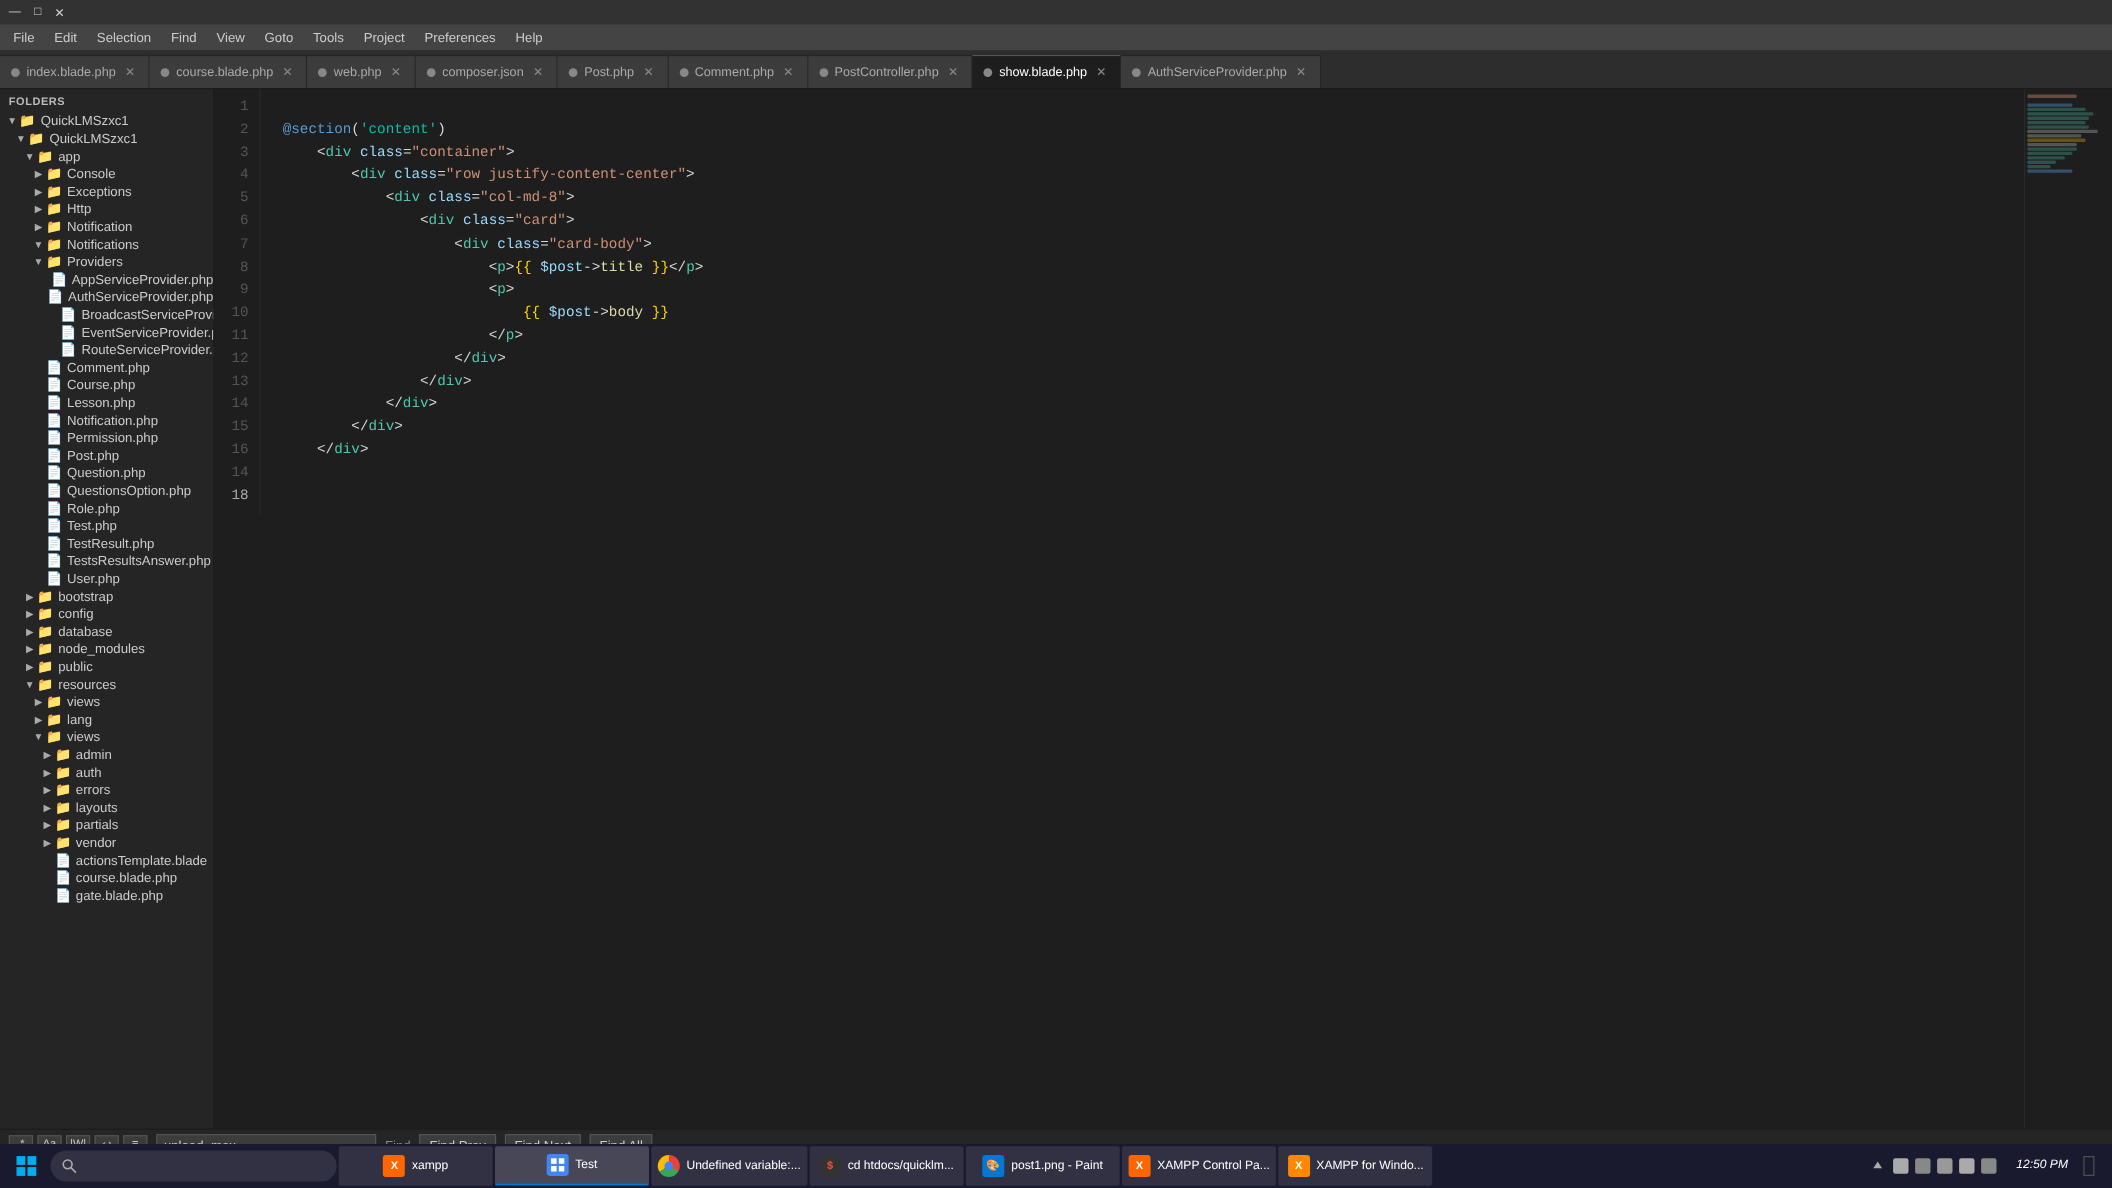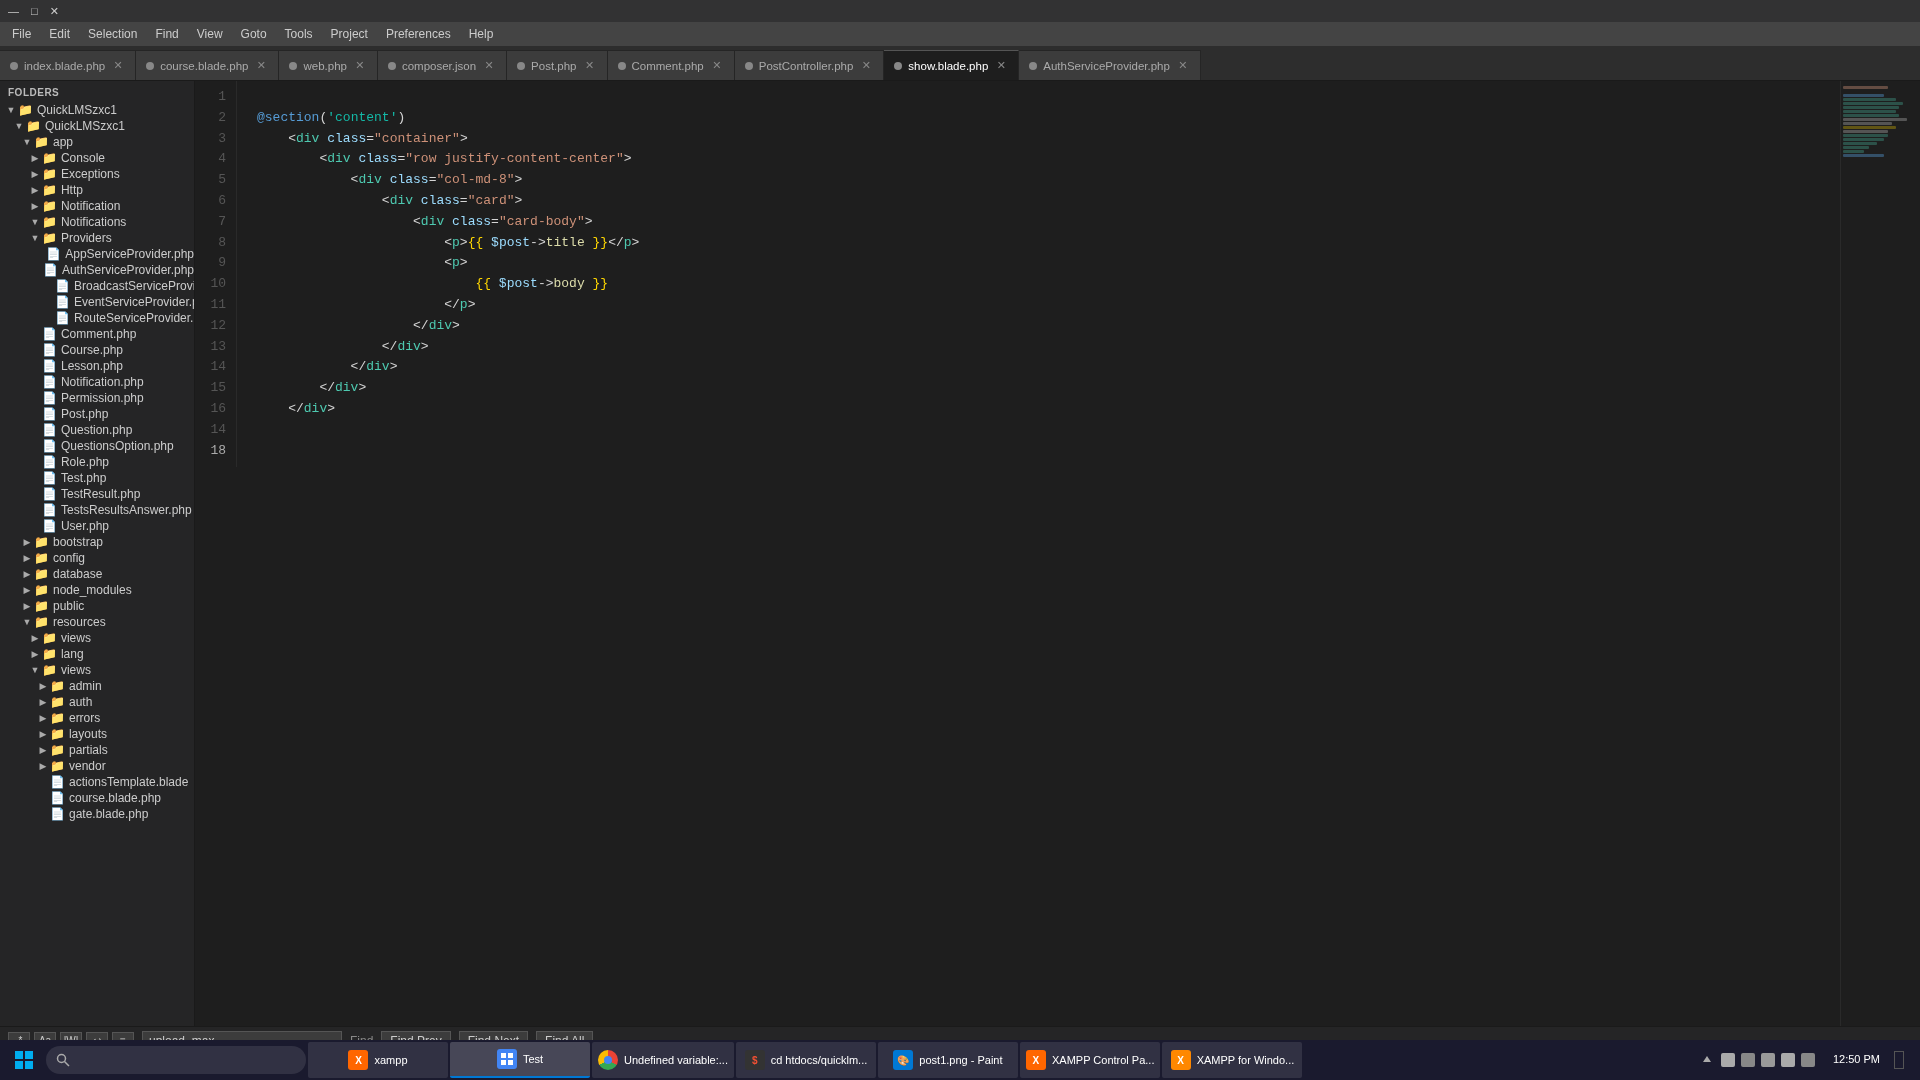--- a/index.html
+++ b/index.html
@@ -313,20 +313,21 @@
       align-items: center;
       gap: 6px;
       padding: 0 8px;
     }
     .taskbar-clock {
       text-align: right;
       line-height: 1.4;
       font-size: 11px;
       color: #fff;
       padding: 0 6px;
+      font-style: italic;
     }
 
     .current-line {
       background: #2a2a2a;
     }
 
     .cursor-blink {
       display: inline-block;
       width: 2px;
       height: 13px;

